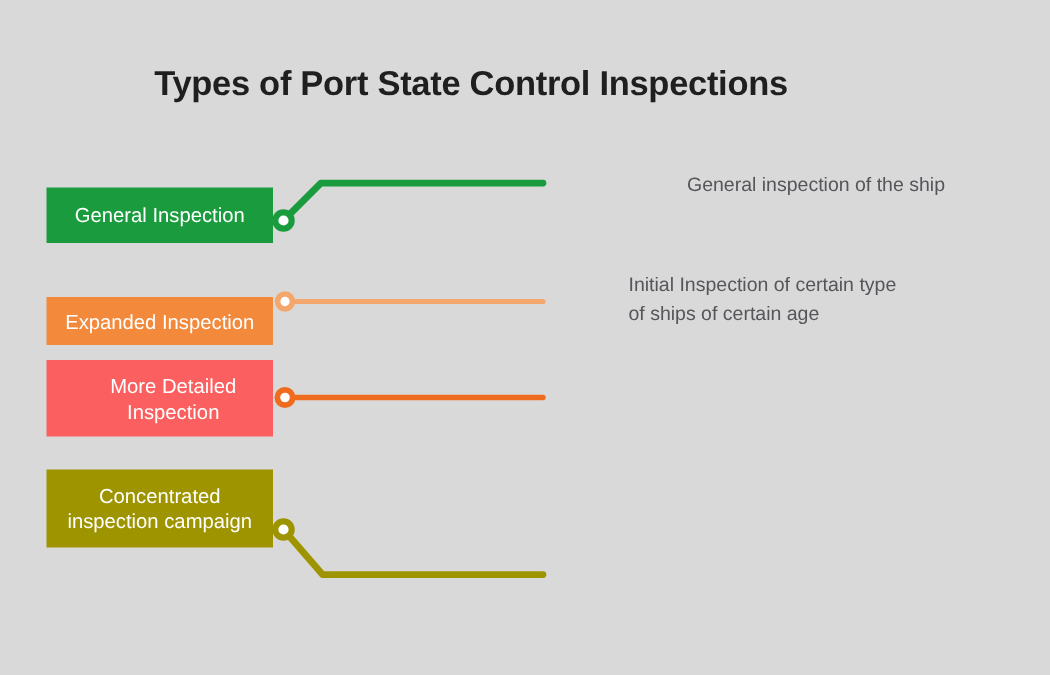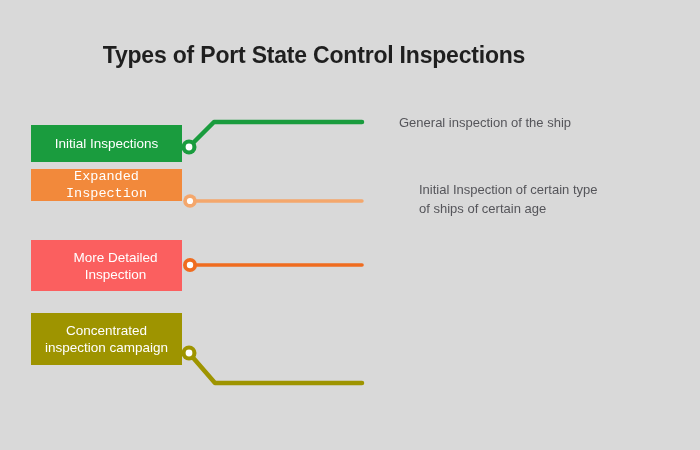--- a/index.html
+++ b/index.html
@@ -52,25 +52,25 @@
   }
   .desc {
     position: absolute;
     left: 399px;
     width: 290px;
     color: #55555a;
     font-size: 13px;
     line-height: 19px;
   }
   #box-initial      { top: 125px; height: 37px; background: #1a9c3e; }
-  #box-expanded     { top: 169px; height: 32px; background: #f2893b; font-family: Liberation Mono, monospace; }
+  #box-expanded     { top: 198px; height: 32px; background: #f2893b; }
   #box-more-detail  { top: 240px; height: 51px; background: #fb5f5f; padding-left: 24px; }
   #box-concentrated { top: 313px; height: 52px; background: #9e9400; }
 
-  #desc-initial      { top: 113px; }
+  #desc-initial      { top: 113px; text-align: center; }
   #desc-expanded     { top: 180px; margin-left: 20px; }
   #desc-more-detail  { top: 246px; }
   #desc-concentrated { top: 320px; }
 </style>
 </head>
 <body>
 
 <div id="infographic">
 
   <div id="page-title">Types of Port State Control Inspections</div>
@@ -88,21 +88,21 @@
     <polyline points="190,265 362,265" fill="none" stroke="#ef6c1f" stroke-width="3.6" stroke-linecap="round" stroke-linejoin="round"></polyline>
     <circle cx="190" cy="265" r="7" fill="#ef6c1f"></circle>
     <circle cx="190" cy="265" r="3.2" fill="#ffffff"></circle>
 
     <polyline points="189,353 215,383 362,383" fill="none" stroke="#9e9400" stroke-width="4.5" stroke-linecap="round" stroke-linejoin="round"></polyline>
     <circle cx="189" cy="353" r="7.5" fill="#9e9400"></circle>
     <circle cx="189" cy="353" r="3.4" fill="#ffffff"></circle>
   </svg>
 
   <div class="cat-box" id="box-initial">
-    <span>Initial Inspections</span>
+    <span>General Inspection</span>
   </div>
 
   <div class="cat-box" id="box-expanded">
     <span>Expanded Inspection</span>
   </div>
 
   <div class="cat-box" id="box-more-detail">
     <span>More Detailed Inspection</span>
   </div>
 

